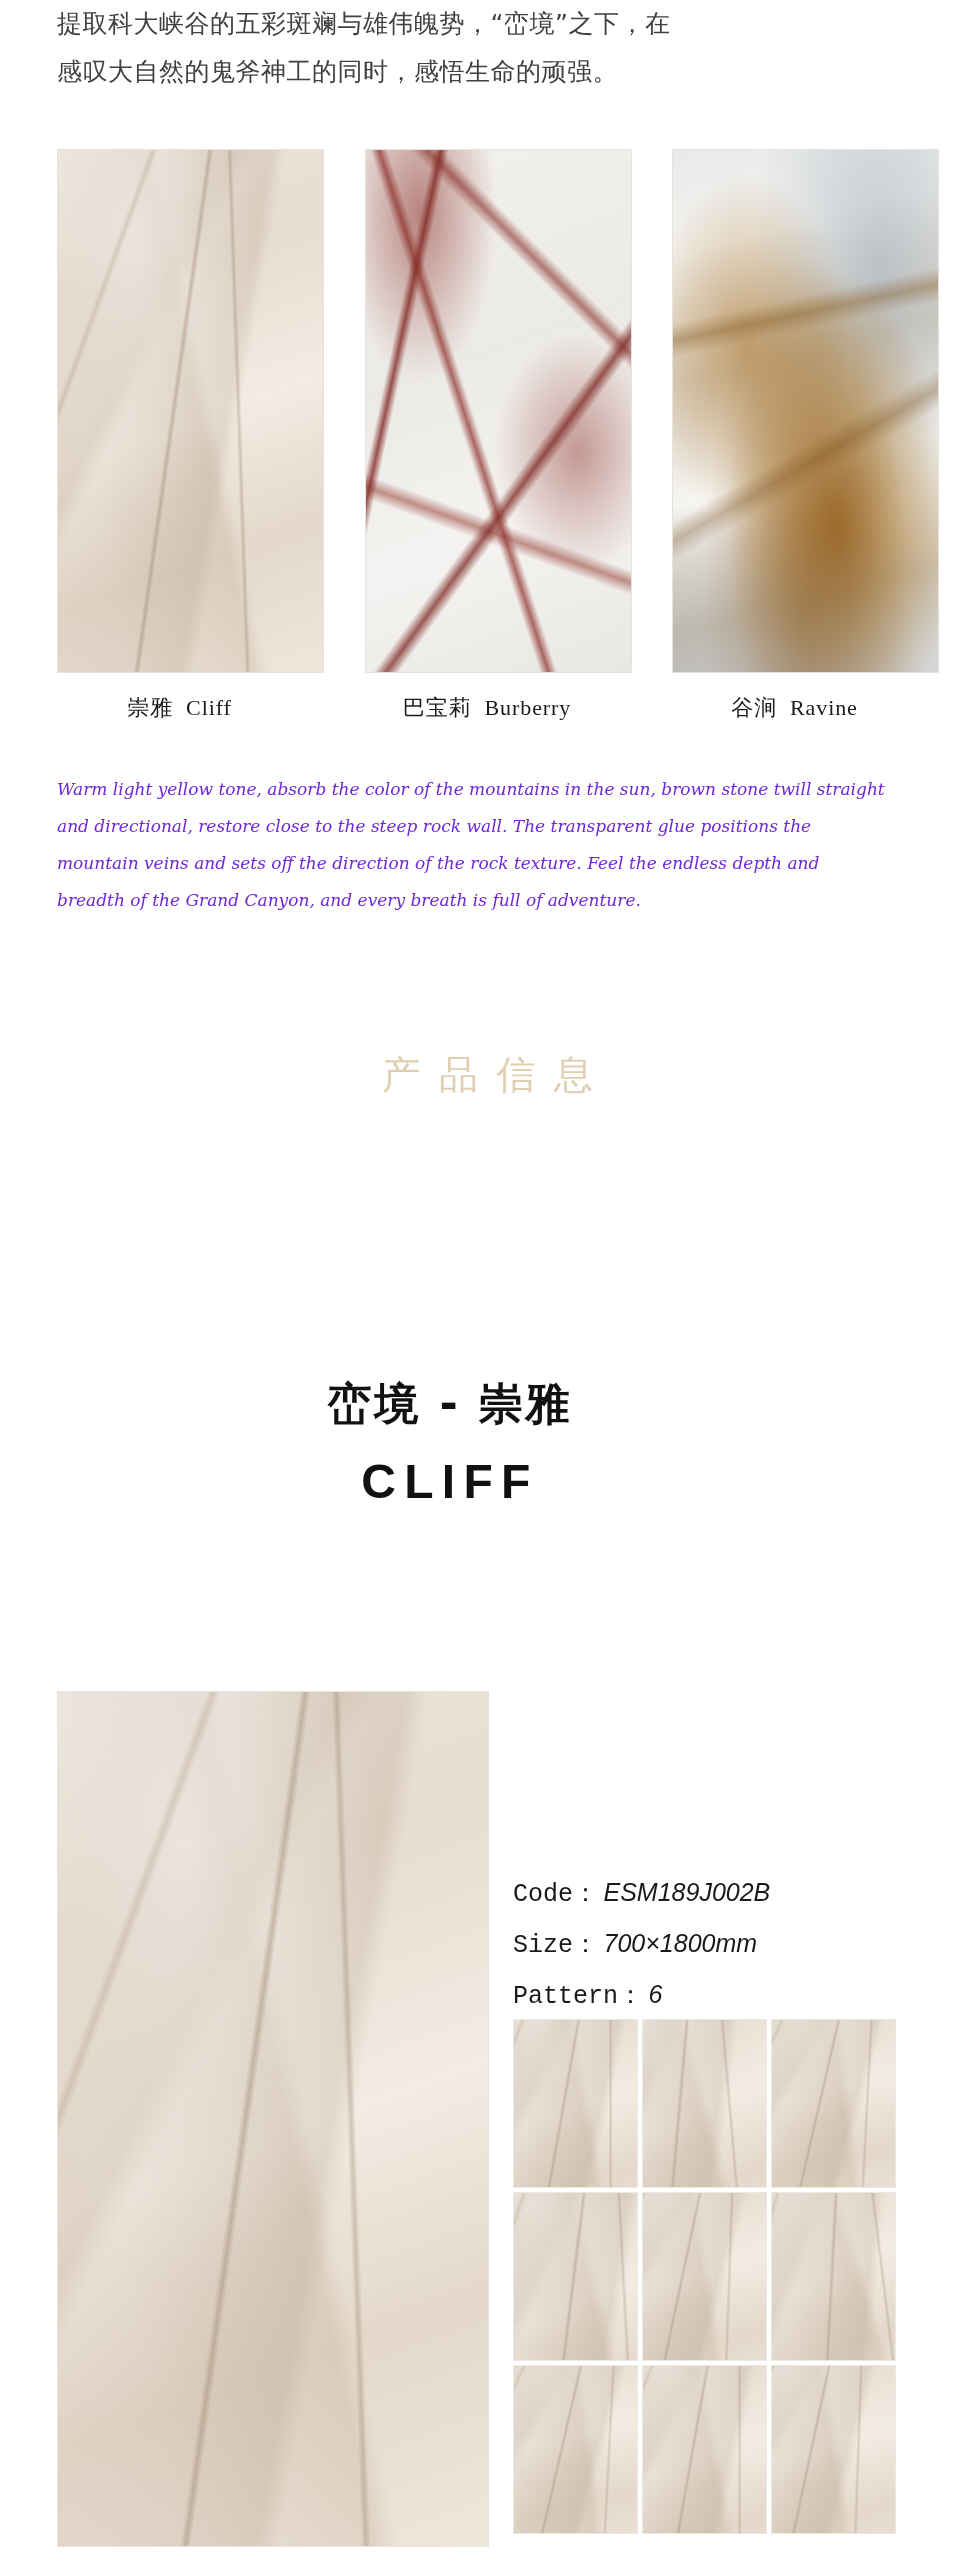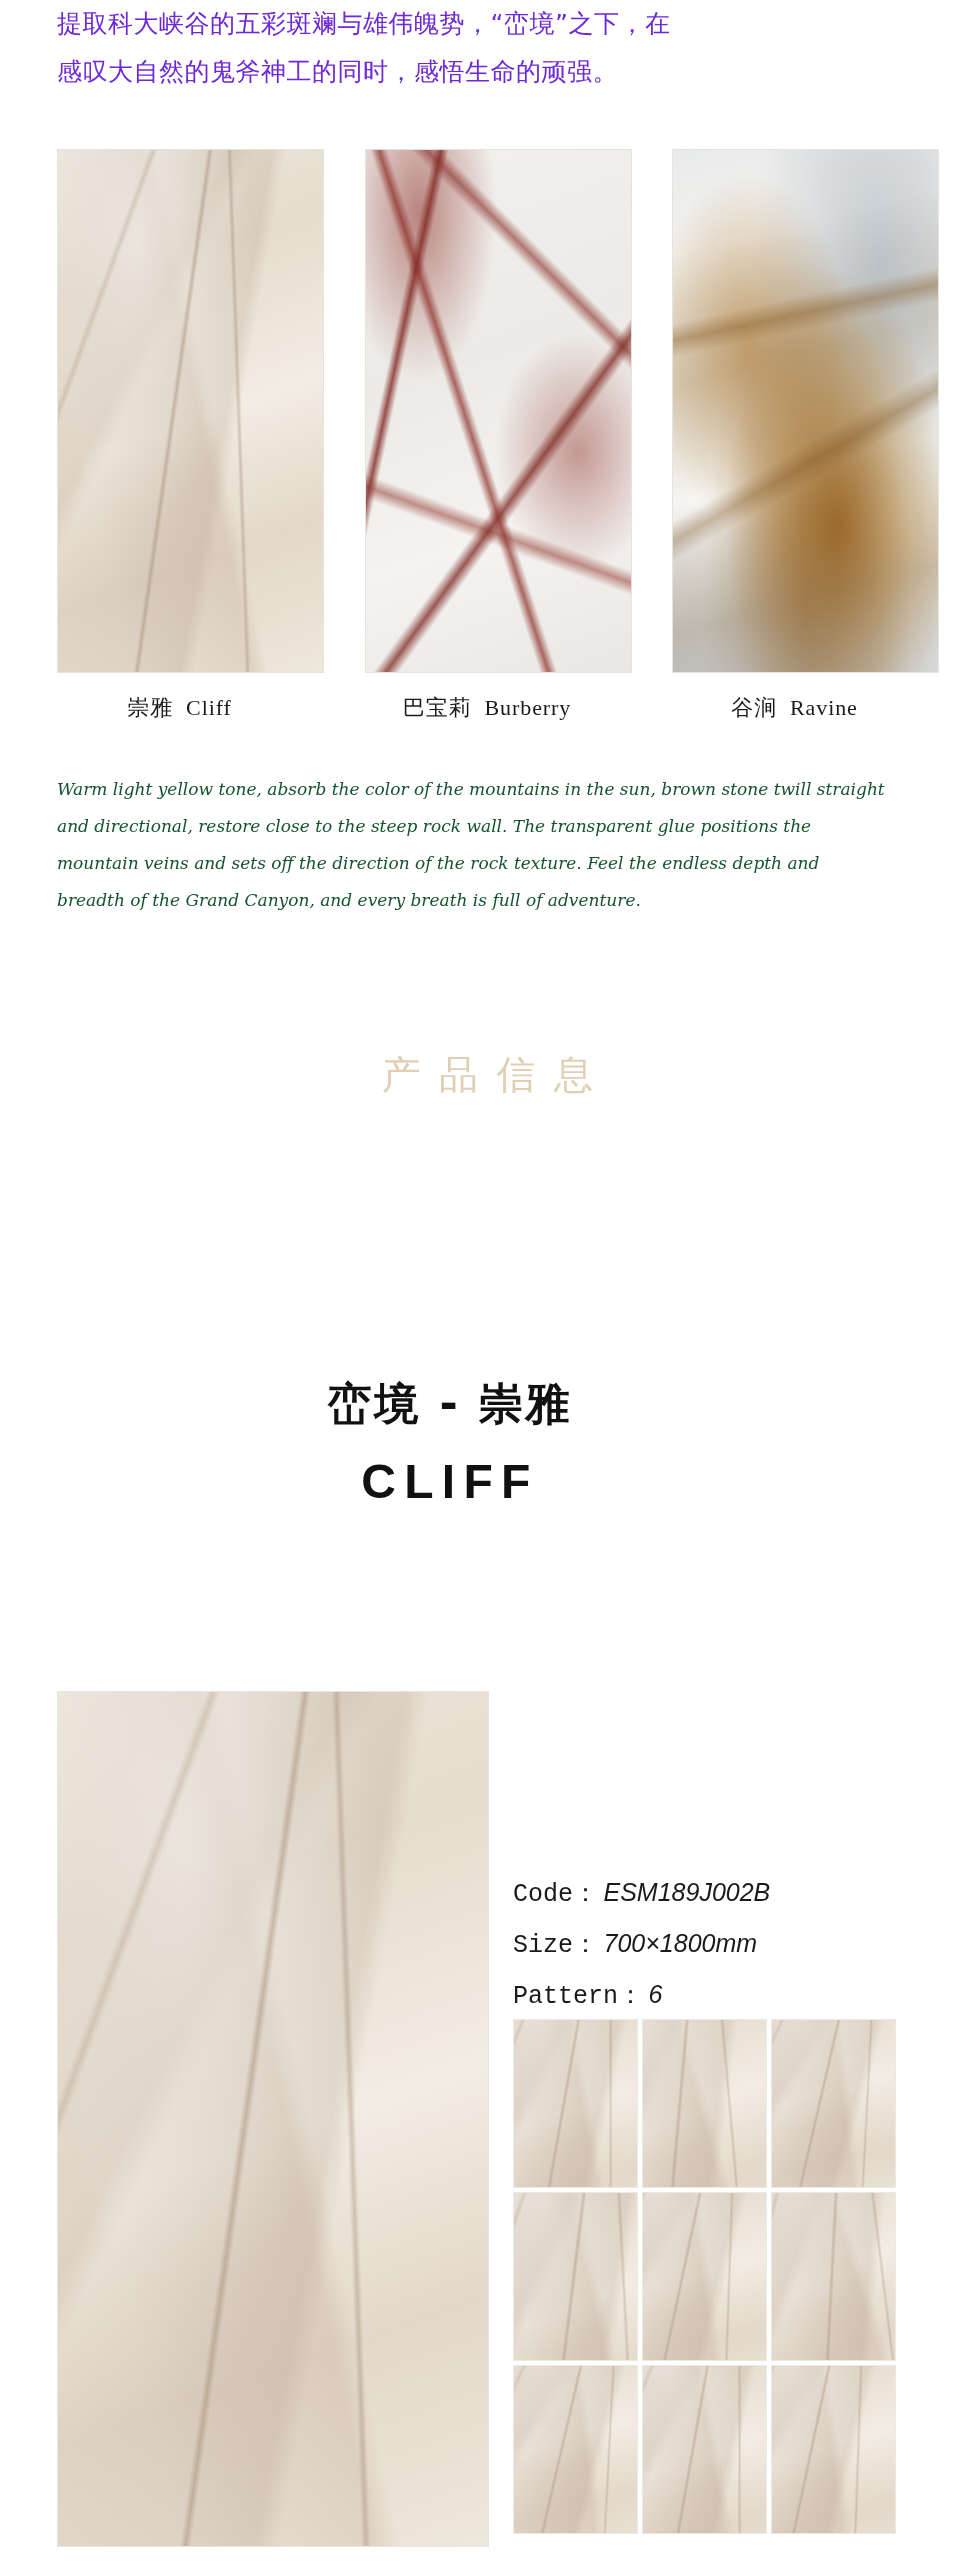--- a/index.html
+++ b/index.html
@@ -23,21 +23,21 @@
   }
 
   
   .intro {
     position: absolute;
     left: 57px;
     top: 0px;
     width: 865px;
     font-size: 25px;
     line-height: 48px;
-    color: #6d28d9;
+    color: #404040;
     letter-spacing: 0.5px;
     font-family: "DejaVu Sans", sans-serif;
   }
   .intro .line {
     display: block;
     white-space: nowrap;
   }
 
   
   .samples {
@@ -132,21 +132,21 @@
   
   .desc {
     position: absolute;
     left: 57px;
     top: 771px;
     width: 833px;
     font-family: "DejaVu Serif", serif;
     font-style: italic;
     font-size: 17px;
     line-height: 37px;
-    color: #14532d;
+    color: #6d28d9;
   }
 
   
   .section-head {
     position: absolute;
     left: 0;
     top: 1053px;
     width: 974px;
     text-align: center;
   }

